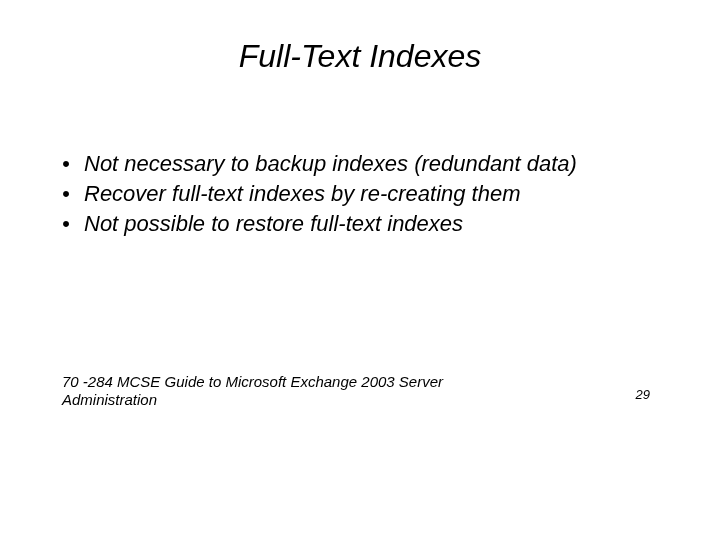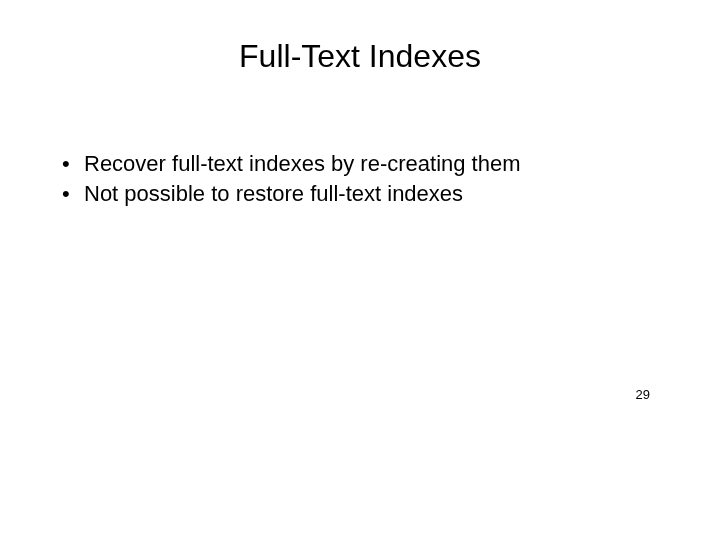--- a/index.html
+++ b/index.html
@@ -11,20 +11,21 @@
     font-family: Arial, Helvetica, sans-serif;
     color: #000;
     overflow: hidden;
     position: relative;
   }
   .slide {
     width: 720px;
     height: 428px;
     position: relative;
     box-sizing: border-box;
+    font-style: italic;
   }
   .title {
     position: absolute;
     top: 38px;
     left: 0;
     width: 100%;
     text-align: center;
     font-size: 32px;
     font-weight: normal;
   }
@@ -69,21 +70,23 @@
 </style>
 </head>
 <body>
 
 <div class="slide">
 
   <div class="title">Full-Text Indexes</div>
 
   <div class="body">
     <ul>
+      <li>Not necessary to backup indexes (redundant data)</li>
       <li>Recover full-text indexes by re-creating them</li>
       <li>Not possible to restore full-text indexes</li>
     </ul>
   </div>
 
+  <div class="footer">70 -284 MCSE Guide to Microsoft Exchange 2003 Server Administration</div>
 
   <div class="page-num">29</div>
 
 </div>
 
 </body></html>

